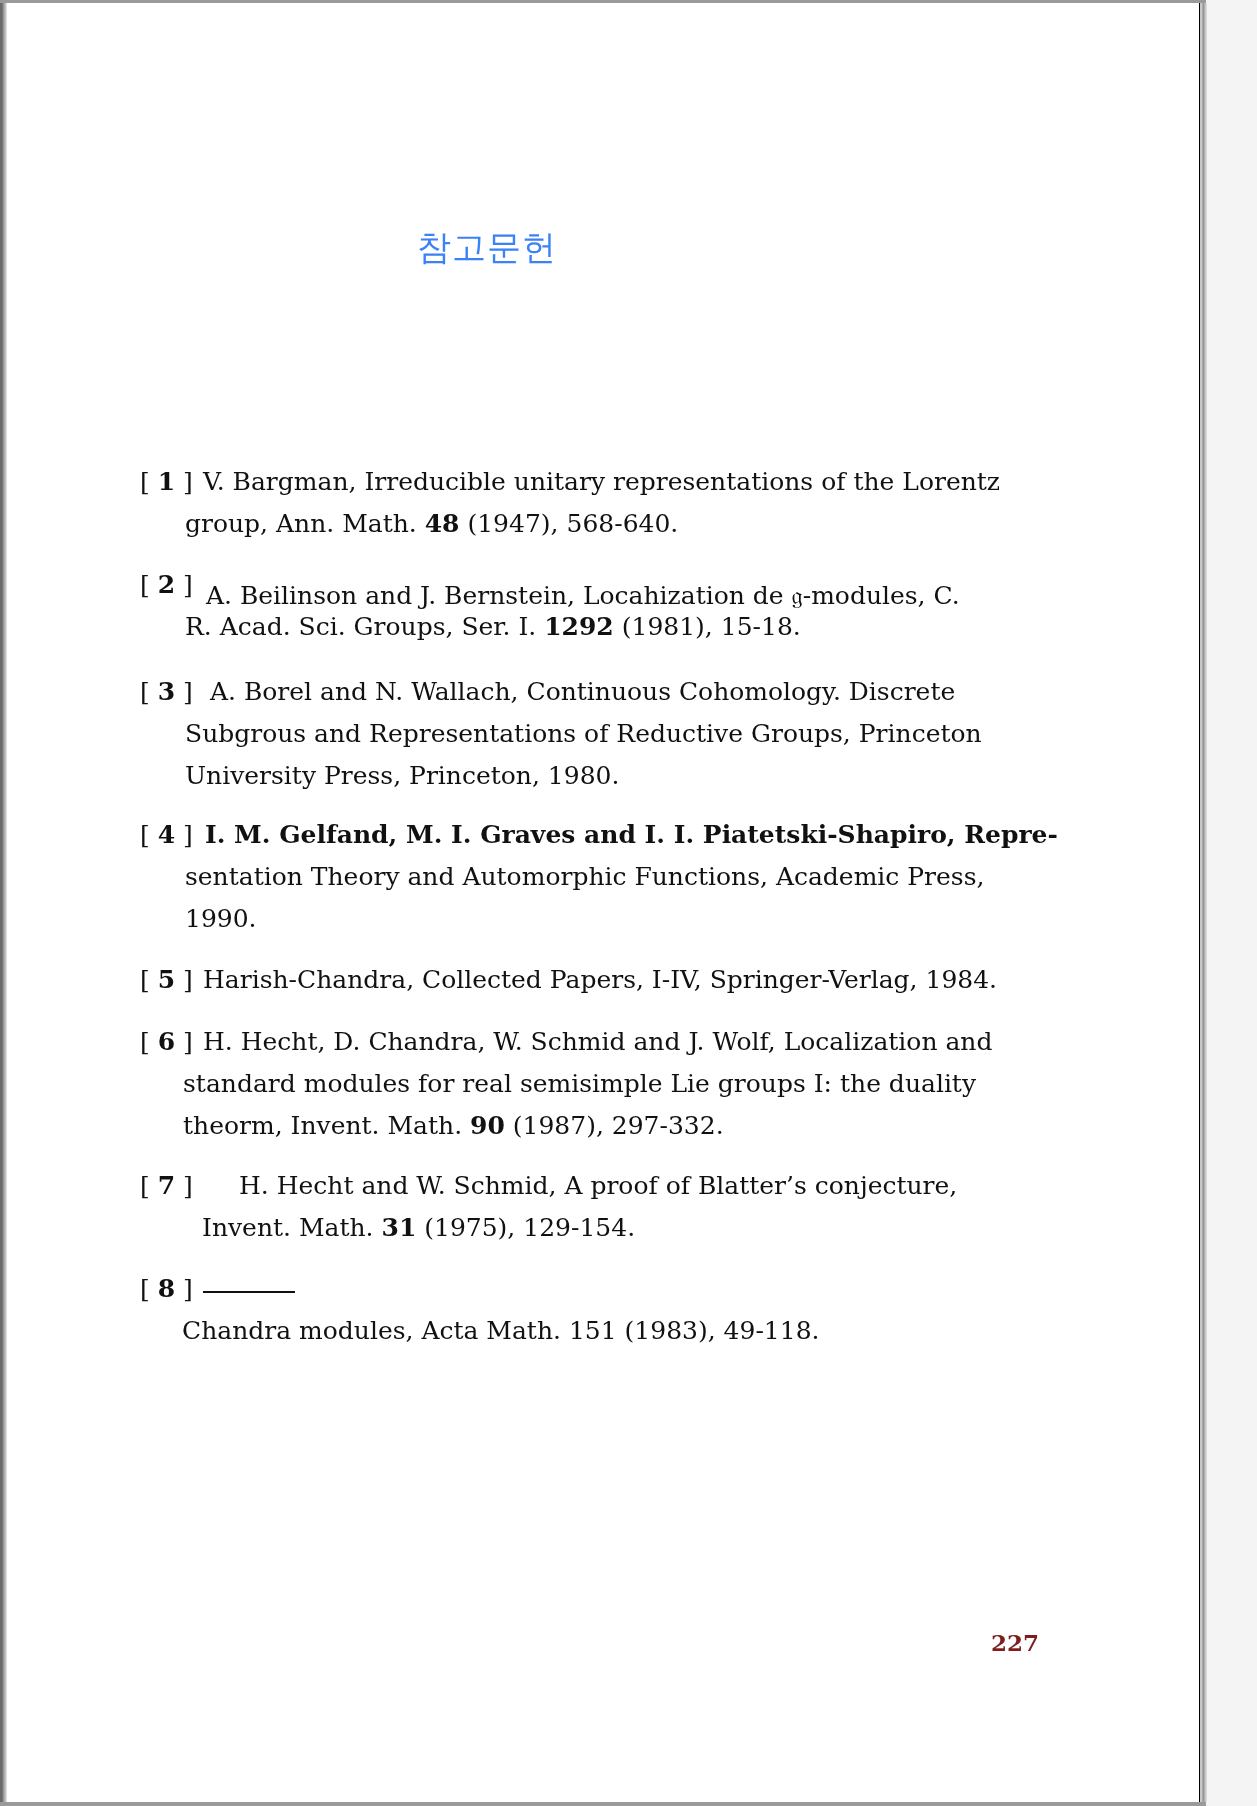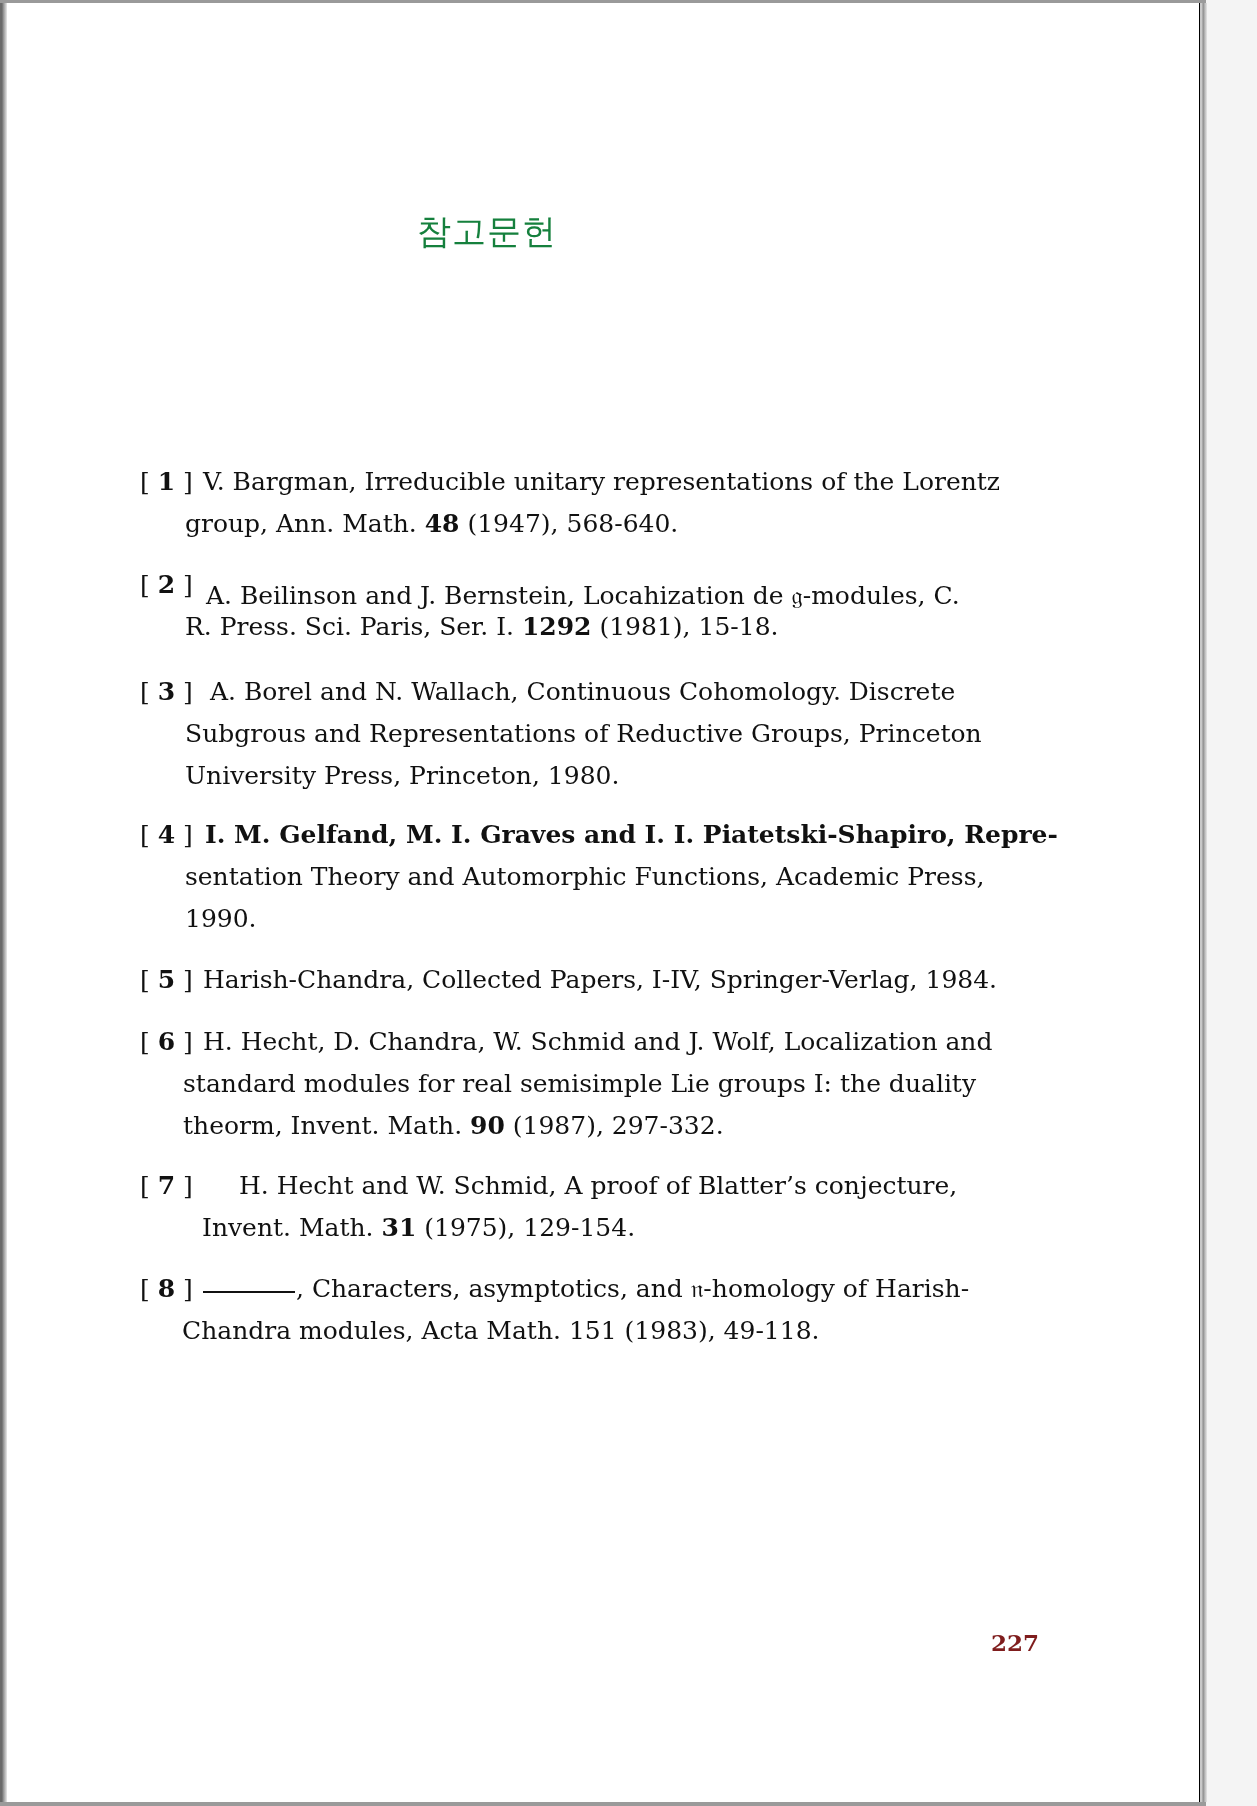--- a/index.html
+++ b/index.html
@@ -48,25 +48,25 @@
   .sheet {
     position: absolute;
     left: 7px; top: 3px;
     width: 1192px; height: 1799px;
     background: #ffffff;
   }
   .doc-title {
     position: absolute;
     left: 0;
     width: 960px;
-    top: 206px;
+    top: 222px;
     text-align: center;
     font-family: "DejaVu Serif", serif;
     font-size: 34px;
-    color: #15803d;
+    color: #3b82f6;
     letter-spacing: 1px;
     margin: 0;
     font-weight: normal;
   }
   .refs {
     position: absolute;
     left: 0;
     top: 0;
     width: 1192px;
     height: 1799px;
@@ -118,21 +118,21 @@
     <h1 class="doc-title">참고문헌</h1>
     <div class="refs" id="refs">
         <div style="position: absolute; left: 0px; top: 464px;">
           <span class="ref-num" style="left: 133px; top: 0px;"><span>[ </span><b>1</b><span> ]</span></span>
           <div class="ref-line" style="left: 196px; top: 0px;"><span>V. Bargman, Irreducible unitary representations of the Lorentz</span></div>
           <div class="ref-line" style="left: 178px; top: 42px;"><span>group, Ann.  Math. </span><span class="bold">48</span><span> (1947), 568-640.</span></div>
         </div>
         <div style="position: absolute; left: 0px; top: 567px;">
           <span class="ref-num" style="left: 133px; top: 0px;"><span>[ </span><b>2</b><span> ]</span></span>
           <div class="ref-line" style="left: 199px; top: 0px; margin-top: 11px;"><span>A. Beilinson and J. Bernstein, Locahization de 𝔤-modules, C.</span></div>
-          <div class="ref-line" style="left: 178px; top: 42px;"><span>R. Press.  Sci.  Paris, Ser. I. </span><span class="bold">1292</span><span> (1981), 15-18.</span></div>
+          <div class="ref-line" style="left: 178px; top: 42px;"><span>R. Acad.  Sci.  Groups, Ser. I. </span><span class="bold">1292</span><span> (1981), 15-18.</span></div>
         </div>
         <div style="position: absolute; left: 0px; top: 674px;">
           <span class="ref-num" style="left: 133px; top: 0px;"><span>[ </span><b>3</b><span> ]</span></span>
           <div class="ref-line" style="left: 203px; top: 0px;"><span>A. Borel and N. Wallach, Continuous Cohomology.  Discrete</span></div>
           <div class="ref-line" style="left: 178px; top: 42px;"><span>Subgrous and Representations of Reductive Groups, Princeton</span></div>
           <div class="ref-line" style="left: 178px; top: 84px;"><span>University Press, Princeton, 1980.</span></div>
         </div>
         <div style="position: absolute; left: 0px; top: 817px;">
           <span class="ref-num" style="left: 133px; top: 0px;"><span>[ </span><b>4</b><span> ]</span></span>
           <div class="ref-line" style="left: 198px; top: 0px; font-weight: bold;"><span>I. M. Gelfand, M. I. Graves and I. I. Piatetski-Shapiro, Repre-</span></div>
@@ -149,21 +149,21 @@
           <div class="ref-line" style="left: 176px; top: 42px;"><span>standard modules for real semisimple Lie groups I: the duality</span></div>
           <div class="ref-line" style="left: 176px; top: 84px;"><span>theorm, Invent.  Math. </span><span class="bold">90</span><span> (1987), 297-332.</span></div>
         </div>
         <div style="position: absolute; left: 0px; top: 1168px;">
           <span class="ref-num" style="left: 133px; top: 0px;"><span>[ </span><b>7</b><span> ]</span></span>
           <div class="ref-line" style="left: 190px; top: 0px; margin-left: 42px;"><span>H. Hecht and W. Schmid, A proof of Blatter’s conjecture,</span></div>
           <div class="ref-line" style="left: 175px; top: 42px; margin-left: 20px;"><span>Invent.  Math. </span><span class="bold">31</span><span> (1975), 129-154.</span></div>
         </div>
         <div style="position: absolute; left: 0px; top: 1271px;">
           <span class="ref-num" style="left: 133px; top: 0px;"><span>[ </span><b>8</b><span> ]</span></span>
-          <div class="ref-line" style="left: 196px; top: 0px;"><span class="dash-rule"></span><span>, Characters, asymptotics, and 𝔫-homology of Harish-</span></div>
+          <div class="ref-line" style="left: 196px; top: 0px;"><span class="dash-rule"></span></div>
           <div class="ref-line" style="left: 175px; top: 42px;"><span>Chandra modules, Acta Math. 151 (1983), 49-118.</span></div>
         </div>
       </div>
     <div class="page-number">227</div>
   </div>
   <div class="page-right-border"></div>
   <div class="page-bottom-border"></div>
 </div>
 
 </body></html>

